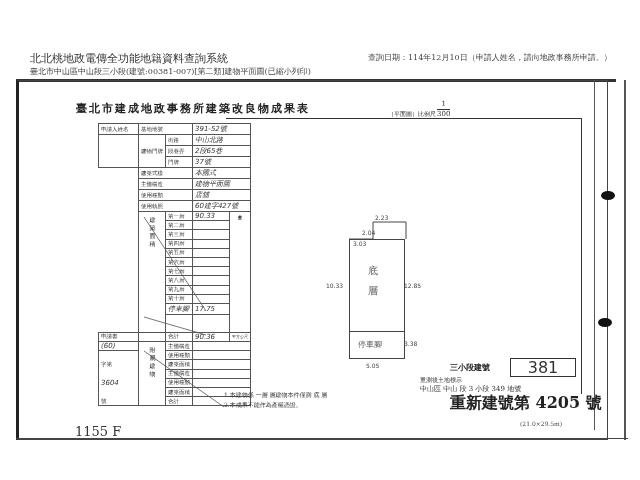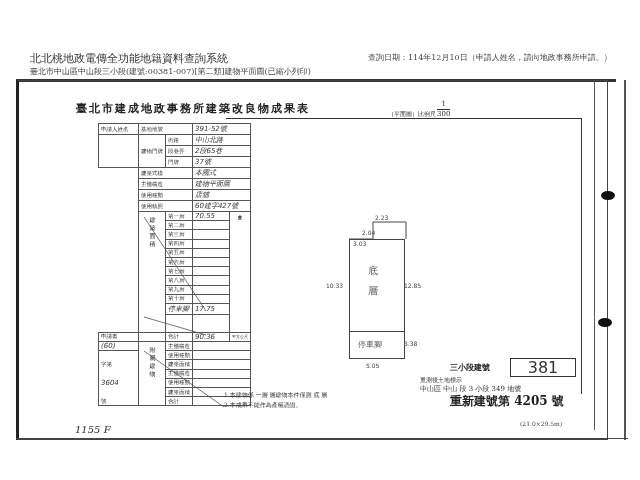--- a/index.html
+++ b/index.html
@@ -21,23 +21,23 @@
   table.info { position:absolute; left:66px; top:123px; border-collapse:collapse; font-size:5.5px;margin-left:32px; }
   table.info td { border:1px solid #555; padding:0 2px; height:9.2px; box-sizing:border-box; white-space:nowrap; }
   .hand { font-family:"DejaVu Sans", sans-serif; font-size:7px; color:#333; font-style:italic; }
   .lbl { font-size:5.5px; color:#333; }
   .vert { writing-mode:vertical-rl; font-size:6px; letter-spacing:8px; }
   .notes { position:absolute; left:224px; top:390px; font-size:6px; color:#333; line-height:10px; }
   .bldno { position:absolute; left:450px; top:362px; font-size:8px; font-weight:bold; color:#222; }
   .bldno-box { position:absolute; left:510px; top:358px; width:64px; height:17px; border:1px solid #333; font-family:"DejaVu Sans", sans-serif; font-size:16px; text-align:center; line-height:17px; color:#333; }
   .remark1 { position:absolute; left:420px; top:376px; font-size:6px; color:#333; }
   .remark2 { position:absolute; left:420px; top:384px; font-size:7px; color:#333; }
-  .remark3 { position:absolute; left:450px; top:393px; font-size:12px; font-weight:bold; color:#222; }
+  .remark3 { position:absolute; left:450px; top:393px; font-size:16px; font-weight:bold; color:#222; }
   .sizenote { position:absolute; left:520px; top:420px; font-size:6px; color:#444; }
-  .handnote { position:absolute; left:75px; top:424px; font-size:10px; font-style:italic; color:#333; }
+  .handnote { position:absolute; left:75px; top:424px; font-size:13px; color:#333; }
   .fp { position:absolute; border:1px solid #444; box-sizing:border-box; }
   .dim { position:absolute; font-family:"DejaVu Sans", sans-serif; font-size:6px; color:#444; }
   .room { position:absolute; font-size:10px; color:#555; }
 </style>
 </head>
 <body>
 
 <div class="hdr-title">北北桃地政電傳全功能地籍資料查詢系統</div>
 <div class="hdr-query">查詢日期：114年12月10日（申請人姓名，請向地政事務所申請。）</div>
 <div class="hdr-sub">臺北市中山區中山段三小段(建號:00381-007)[第二類]建物平面圖(已縮小列印)</div>
@@ -97,21 +97,21 @@
   </tr>
   <tr>
     <td style="border:none;"></td>
     <td colspan="2" class="lbl">使用執照</td>
     <td colspan="2" class="hand">60建字427號</td>
   </tr>
   <tr>
     <td style="border:none;"></td>
     <td rowspan="12" class="vert">建築面積</td>
     <td class="lbl">第一層</td>
-    <td class="hand">70.55</td>
+    <td class="hand">90.33</td>
     <td rowspan="12" style="width:8px;font-size:4px;writing-mode:vertical-rl;">平方公尺</td>
   </tr>
   <tr>
         <td style="border:none;"></td>
         <td class="lbl">第二層</td>
         <td class="hand"></td>
       </tr>
   <tr>
         <td style="border:none;"></td>
         <td class="lbl">第三層</td>

